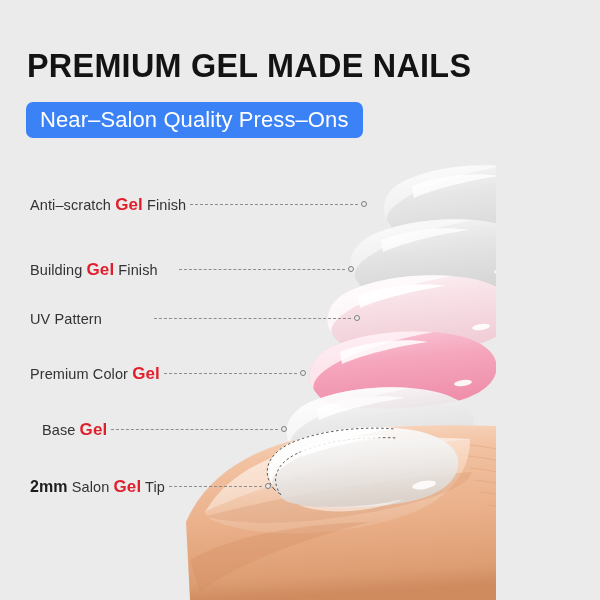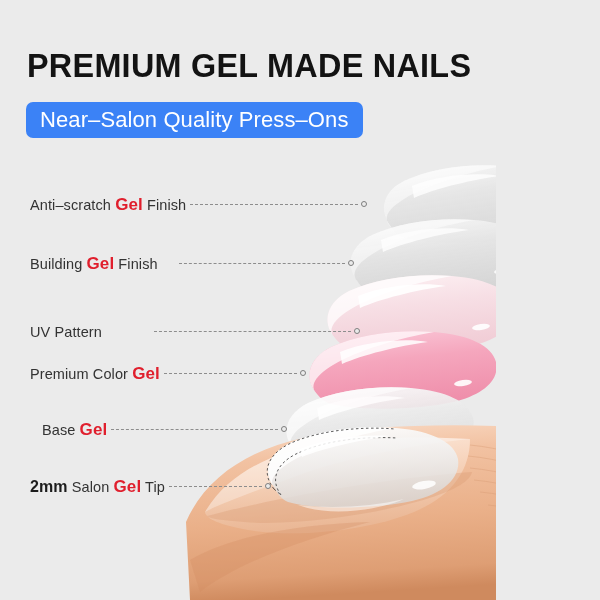--- a/index.html
+++ b/index.html
@@ -212,28 +212,28 @@
     <span>Near–Salon Quality Press–Ons</span>
   </div>
 
   <div class="row" id="row-0" style="top: 185px; margin-top: 8px;">
     <div class="label" style="color: rgb(51, 51, 51);">
       <span>Anti–scratch </span><span class="gel" style="color: rgb(224, 31, 45);">Gel</span><span> Finish</span>
     </div>
     <div class="leader" style="width: 168px; border-top-color: rgb(141, 141, 141);"></div>
   </div>
 
-  <div class="row" id="row-1" style="top: 252px; gap: 17px;">
+  <div class="row" id="row-1" style="top: 258px; gap: 17px;">
     <div class="label" style="color: rgb(51, 51, 51);">
       <span>Building </span><span class="gel" style="color: rgb(224, 31, 45);">Gel</span><span> Finish</span>
     </div>
     <div class="leader" style="width: 166px; border-top-color: rgb(141, 141, 141);"></div>
   </div>
 
-  <div class="row" id="row-2" style="top: 320px; gap: 48px;">
+  <div class="row" id="row-2" style="top: 307px; gap: 48px;">
     <div class="label" style="color: rgb(51, 51, 51);">
       <span>UV Pattern</span>
     </div>
     <div class="leader" style="width: 197px; border-top-color: rgb(141, 141, 141);"></div>
   </div>
 
   <div class="row" id="row-3" style="top: 362px;">
     <div class="label" style="color: rgb(51, 51, 51);">
       <span>Premium Color </span><span class="gel" style="color: rgb(224, 31, 45);">Gel</span>
     </div>

